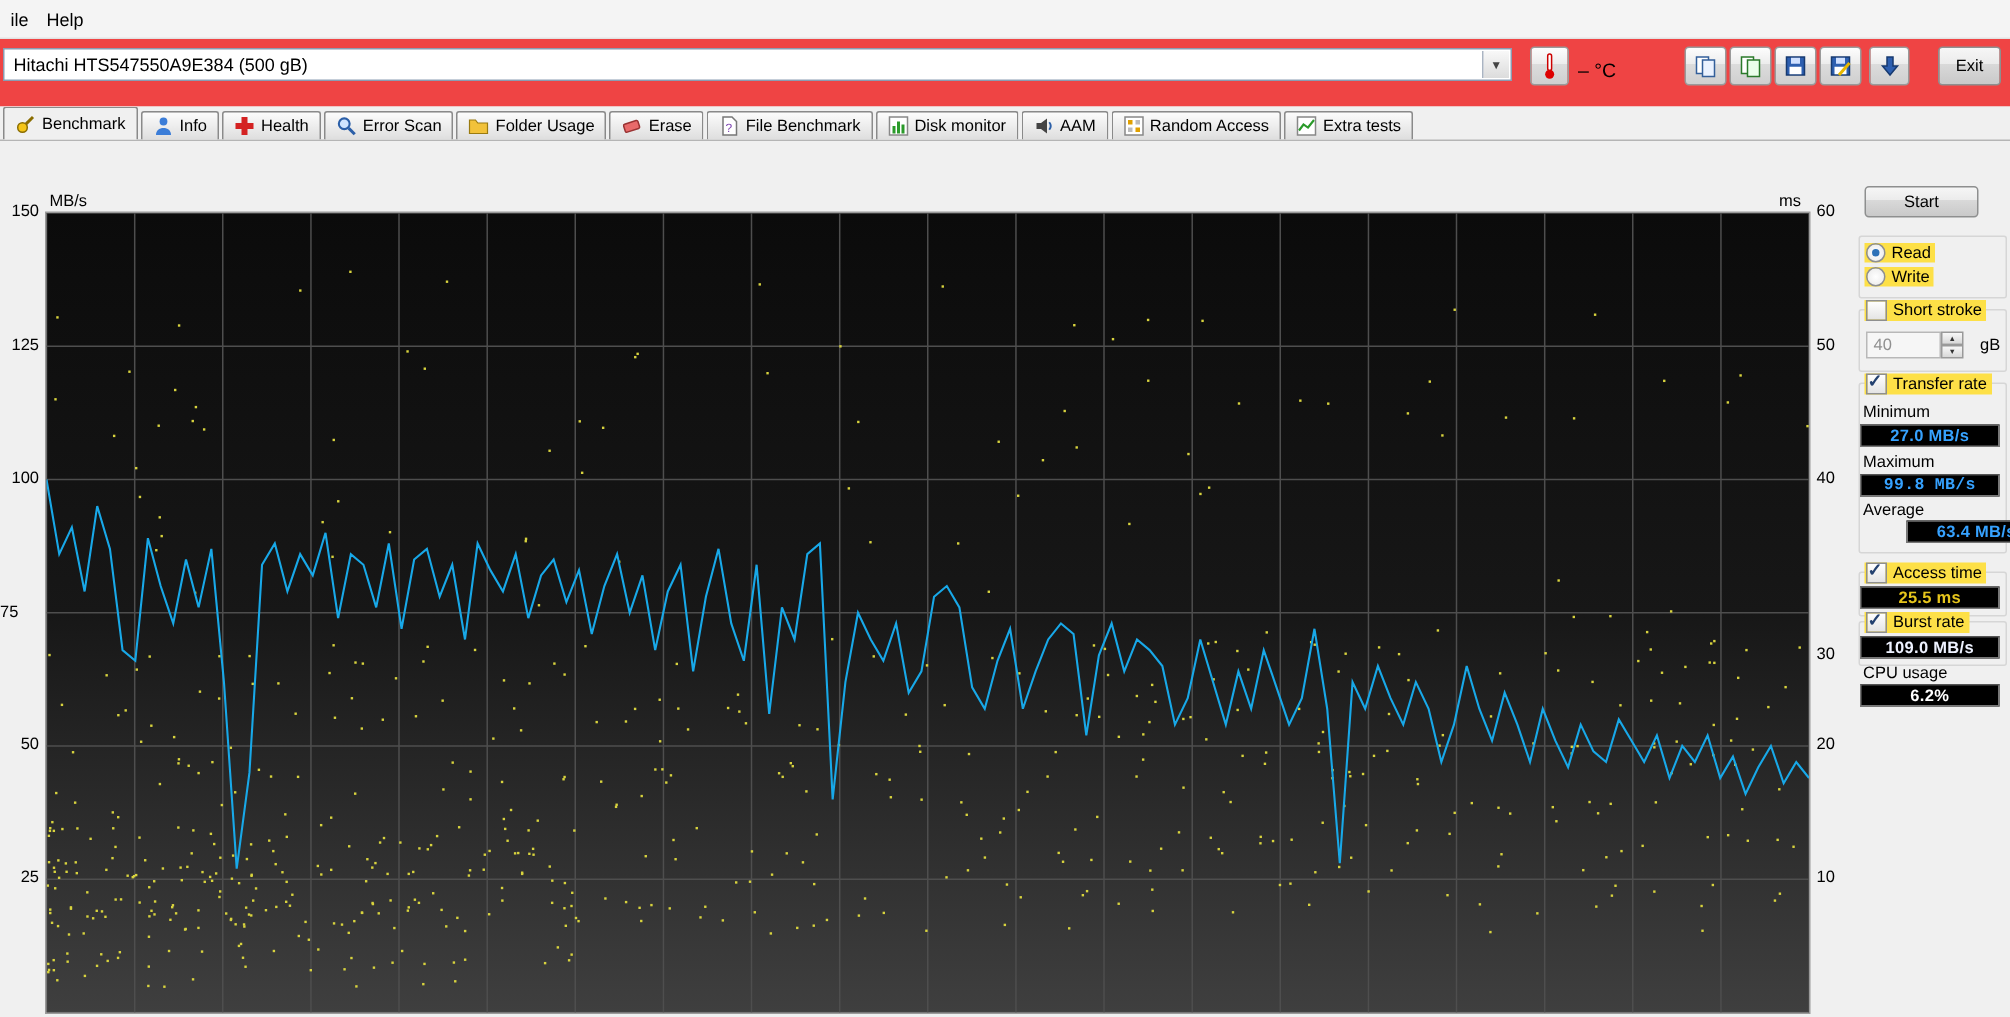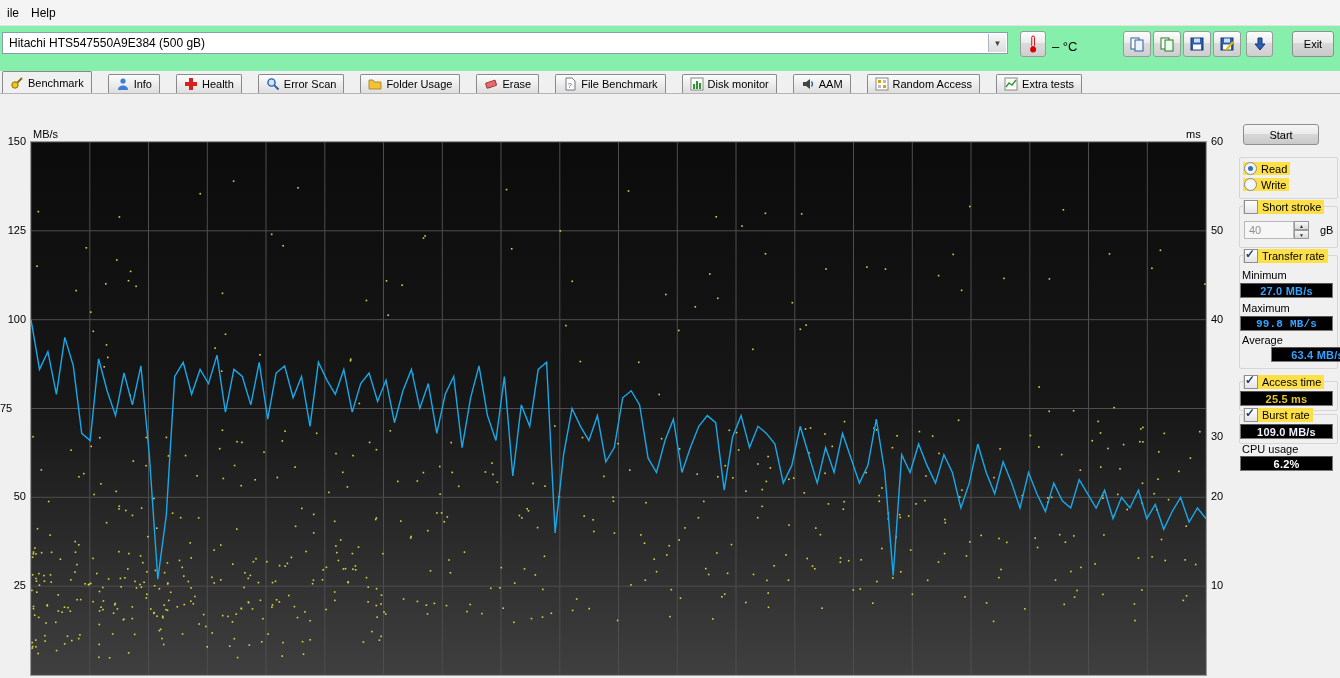--- a/index.html
+++ b/index.html
@@ -6,33 +6,33 @@
   body{
     width:1340px;height:678px;overflow:hidden;
     background:#f0f0f0;color:#000;
     font-family:"Liberation Sans",sans-serif;font-size:11px;
     position:relative;
   }
   
   .menubar{height:25px;display:flex;align-items:center;background:#f4f4f4;border-bottom:1px solid #e2e2e2;padding-left:1px}
   .menu-item{font-size:12px;padding:3px 6px;cursor:default}
   
-  .toolbar{position:relative;height:45px;background:#86efac}
+  .toolbar{position:relative;height:45px;background:#ef4444}
   .combo{position:absolute;left:2px;top:6px;width:1006px;height:22px;background:#fff;border:1px solid #8a9cb2;display:flex;align-items:center;padding-left:6px;font-size:12px;box-sizing:border-box}
   .combo-arrow{position:absolute;right:1px;top:1px;bottom:1px;width:17px;background:linear-gradient(#f8f8f8,#dcdcdc);border-left:1px solid #aab4c2;display:flex;align-items:center;justify-content:center;font-size:8px;color:#444}
   .tool-btn{position:absolute;top:5px;width:28px;height:26px;box-sizing:border-box;
     background:linear-gradient(#fdfdfd,#ececec 45%,#dcdcdc 45%,#cfcfcf);
     border:1px solid #9a9a9a;border-radius:3px;display:flex;align-items:center;justify-content:center;padding:0;cursor:default}
   .tool-btn svg{display:block}
   .temp-text{position:absolute;left:1052px;top:13px;font-size:13px}
   .btn{background:linear-gradient(#f6f6f6,#ebebeb 45%,#d9d9d9 45%,#c9c9c9);border:1px solid #8e8f8f;border-radius:3px;font-family:"Liberation Sans",sans-serif;font-size:11px}
   .exit-btn{position:absolute;left:1292px;top:5px;width:42px;height:26px}
   
   .tabbar{height:22px;display:flex;align-items:flex-end;padding-left:2px;border-bottom:1px solid #b5b5b5;background:#f0f0f0;position:relative}
-  .tab{display:flex;align-items:center;gap:4px;height:18px;padding:0 7px;margin-right:16px;white-space:nowrap;
+  .tab{display:flex;align-items:center;gap:4px;height:18px;padding:0 7px;margin-right:2px;white-space:nowrap;
     border:1px solid #8a8a8a;border-bottom:none;border-radius:2px 2px 0 0;
     background:linear-gradient(#fcfcfc,#dedede);cursor:default}
   .tab.active{height:21px;background:#f0f0f0;position:relative;z-index:2;font-weight:normal}
   .ticon{width:14px;height:14px;display:inline-block;flex:0 0 14px}
   .ticon svg{width:14px;height:14px;display:block}
   
   .content{position:relative;height:585px;background:#f0f0f0}
   #chart-area{position:absolute;left:30px;top:47px;width:1175px;height:533px;border:1px solid #9a9a9a;box-sizing:content-box}
   #chart-area svg{position:absolute;left:0;top:0;width:1175px;height:533px}
   .tick{position:absolute;font-size:11px;color:#000}

